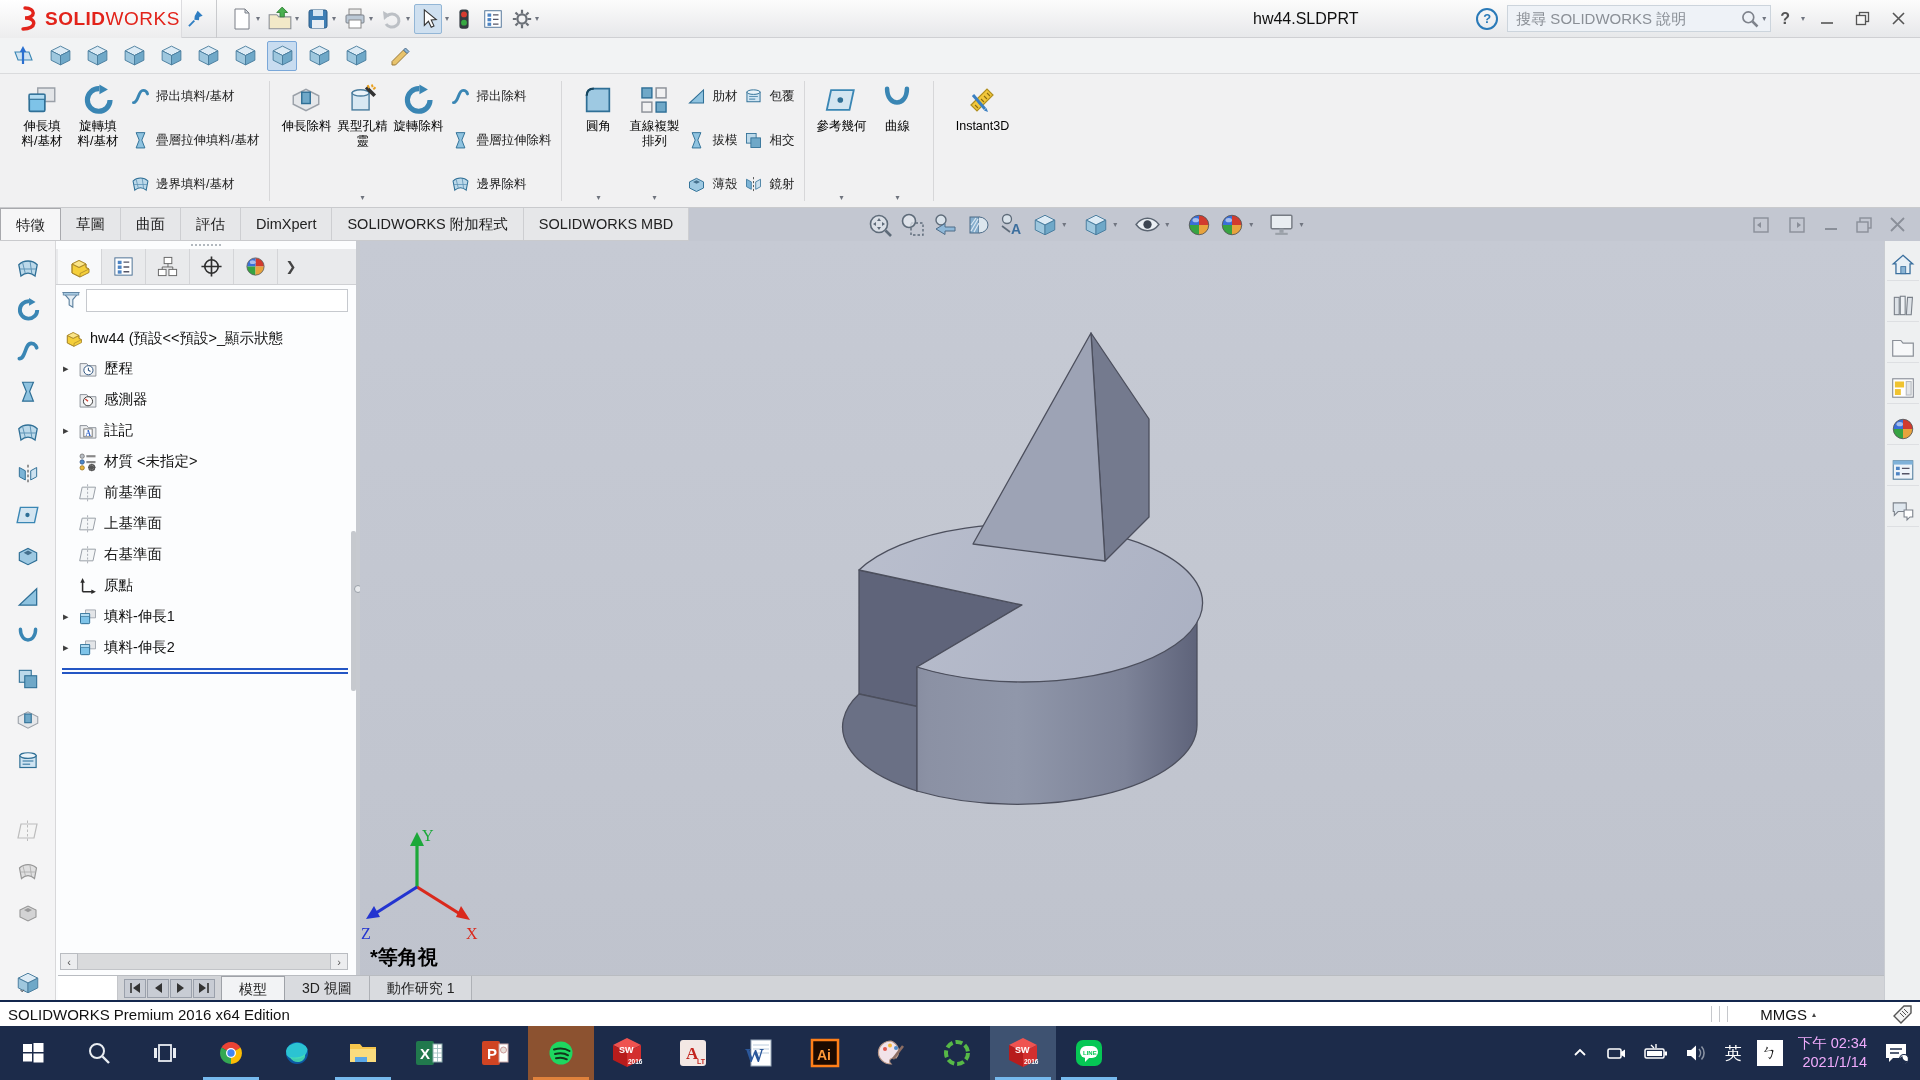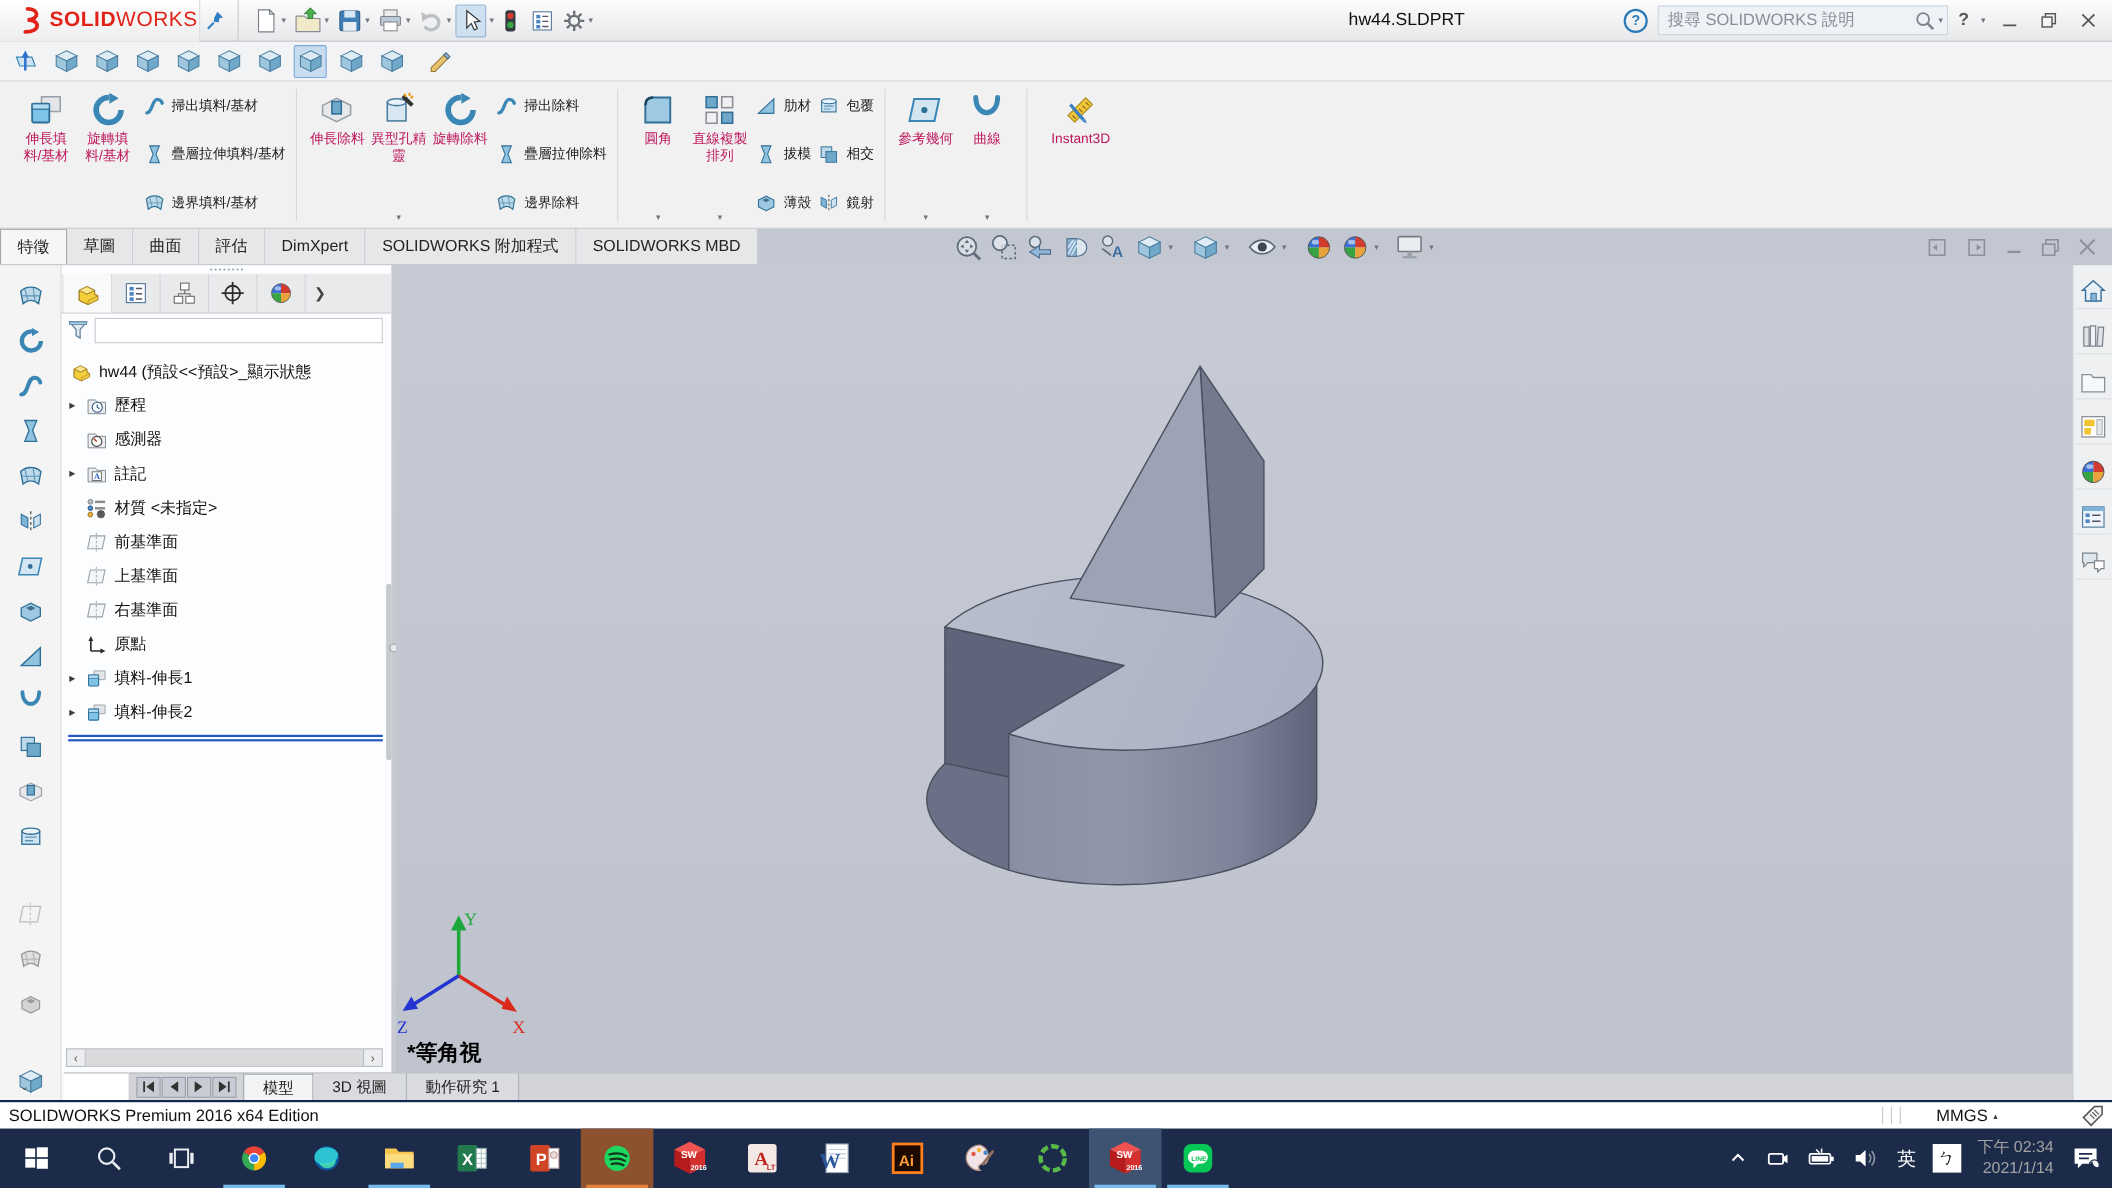--- a/index.html
+++ b/index.html
@@ -12,42 +12,42 @@
   .logo{width:182px;height:38px;background:linear-gradient(#ffffff,#ededee);border-right:1px solid #dcdcdf;display:flex;align-items:center;padding-left:12px;gap:3px;}
   .logo-b{color:#e2231a;font-weight:bold;font-size:19px;letter-spacing:.5px;}
   .logo-l{color:#e2231a;font-weight:normal;font-size:19px;letter-spacing:.5px;}
   .menubar{display:flex;gap:0;margin-left:8px;}
   .menu-item{padding:0 13px;font-size:15px;line-height:37px;color:#222;cursor:default;}
   .pin{margin:0 10px 0 4px;}
   .qat{display:flex;align-items:center;border-left:1px solid #c9cacd;padding-left:10px;height:38px;gap:1px;}
   .qbtn{display:flex;align-items:center;height:30px;padding:0 2px;border:1px solid transparent;border-radius:2px;}
   .qbtn.sel{background:#cfe0f0;border-color:#93b6d6;}
   .dd{font-size:8px;color:#707580;margin-left:2px;}
-  .doc-title{position:absolute;left:1226px;top:0;line-height:38px;font-size:16px;color:#101010;}
+  .doc-title{position:absolute;left:1253px;top:0;line-height:38px;font-size:16px;color:#101010;}
   .tb-right{position:absolute;right:8px;top:5px;display:flex;align-items:center;gap:9px;}
   .helpcirc{width:22px;height:22px;border-radius:50%;border:2px solid #2a7ab8;color:#2a7ab8;font-weight:bold;font-size:13px;display:flex;align-items:center;justify-content:center;}
   .searchbox{width:264px;height:27px;background:#eef2f7;border:1px solid #ccd4dc;display:flex;align-items:center;padding:0 4px 0 8px;}
   .searchbox input{flex:1;border:none;outline:none;background:transparent;font-size:15px;color:#b91c1c;font-family:inherit;min-width:0;}
   .searchbox input::placeholder{color:#8a8f96;}
   .qmark{font-size:16px;font-weight:bold;color:#555;}
   .winbtn{padding:2px 6px;}
 
   
   .viewsrow{position:absolute;top:38px;left:0;right:0;height:36px;background:#f2f3f4;border-bottom:1px solid #dadbdd;display:flex;align-items:center;padding-left:8px;gap:7px;z-index:29;}
   .vbtn{width:30px;height:30px;display:flex;align-items:center;justify-content:center;border:1px solid transparent;border-radius:2px;}
   .vbtn.sel{background:#c8dcf0;border-color:#7aa7d8;}
 
   
   .ribbon{position:absolute;top:74px;left:0;right:0;height:134px;background:#f1f1f2;border-bottom:1px solid #c9cacd;display:flex;align-items:stretch;padding:3px 0 2px 6px;z-index:28;}
   .rgroup{display:flex;align-items:stretch;padding:2px 8px;}
   .rsep{width:1px;background:#d7d7d9;margin:4px 0;}
   .rb-big{width:52px;display:flex;flex-direction:column;align-items:center;padding-top:4px;margin:0 2px;}
   .rb-big.wide{width:76px;}
   .rb-ic{width:34px;height:34px;margin-bottom:2px;}
-  .rb-lbl{font-size:12.5px;line-height:15px;text-align:center;color:#be185d;}
+  .rb-lbl{font-size:12.5px;line-height:15px;text-align:center;color:#000000;}
   .caret{font-size:8px;color:#6e737d;margin-top:auto;padding-bottom:1px;}
   .rb-col{display:flex;flex-direction:column;justify-content:space-between;padding:4px 2px 6px 4px;}
   .rsm{display:flex;align-items:center;gap:5px;height:26px;}
   .sm-ic{width:21px;height:21px;}
   .rsm span{font-size:12.5px;color:#222;white-space:nowrap;}
 
   
   .tabband{position:absolute;top:208px;left:0;right:0;height:33px;display:flex;z-index:27;}
   .ctabs{display:flex;background:#e6e7e9;border-bottom:1px solid #c9cacd;}
   .ctab{padding:0 15px;line-height:32px;font-size:14.5px;color:#222;border-right:1px solid #cdced1;}
@@ -120,21 +120,21 @@
   
   .taskbar{position:absolute;left:0;right:0;bottom:0;height:54px;background:#1c2b4a;display:flex;align-items:stretch;z-index:40;}
   .tcell{width:66px;display:flex;align-items:center;justify-content:center;position:relative;flex:none;}
   .tcell .under{position:absolute;bottom:0;left:5px;right:5px;height:3px;background:#76b9ed;}
   .tcell.spotify-active{background:#8c5230;}
   .tcell.spotify-active .under{background:#e0823c;}
   .tcell.app-active{background:#3e5271;}
   .tray{margin-left:auto;display:flex;align-items:center;gap:15px;padding-right:10px;}
   .ime-lang{color:#fff;font-size:17px;}
   .ime-box{width:26px;height:26px;background:#fff;color:#111;font-size:16px;display:flex;align-items:center;justify-content:center;}
-  .clock{color:#a3a3a3;font-size:14.5px;line-height:19px;text-align:right;}
+  .clock{color:#f0abfc;font-size:14.5px;line-height:19px;text-align:right;}
 </style>
 </head>
 <body>
 
 <svg width="0" height="0" style="position:absolute">
 <defs>
 <symbol id="s-cube" viewBox="0 0 24 24">
         <polygon points="12,3 21,7.5 12,12 3,7.5" fill="#ddebf5" stroke="#4a7d9e" stroke-width=".9"></polygon>
         <polygon points="3,7.5 12,12 12,21 3,16.5" fill="#9ec7de" stroke="#4a7d9e" stroke-width=".9"></polygon>
         <polygon points="12,12 21,7.5 21,16.5 12,21" fill="#6fa8c8" stroke="#4a7d9e" stroke-width=".9"></polygon>

